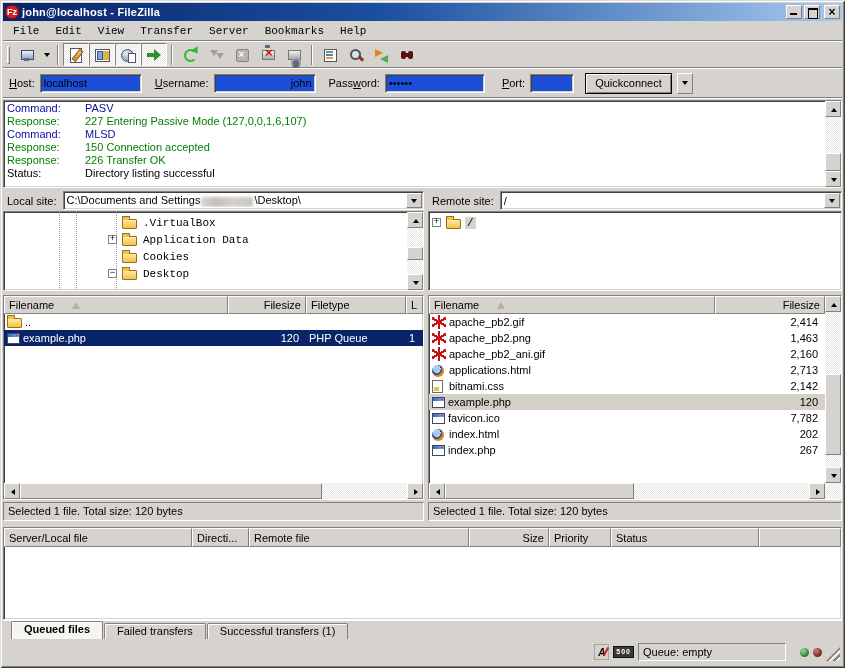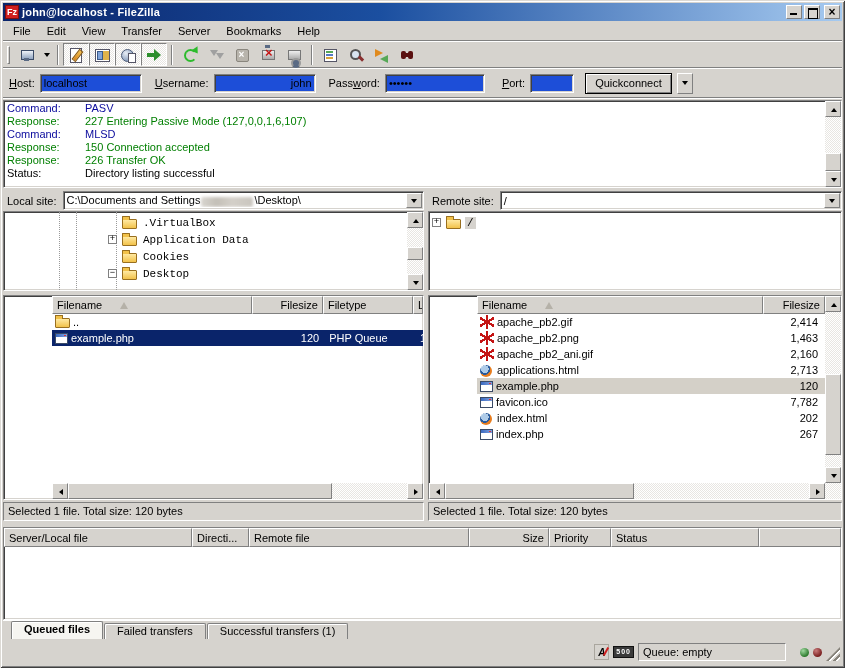--- a/index.html
+++ b/index.html
@@ -15,35 +15,35 @@
             box-shadow: inset 1px 1px 0 #404040, inset -1px -1px 0 #d6d3ce; }
   .raised-thin { border:1px solid; border-color:#fff #808080 #808080 #fff; }
   .dither { background-color:#e8e6e2;
     background-image:linear-gradient(45deg,#fff 25%,transparent 25%,transparent 75%,#fff 75%),
                      linear-gradient(45deg,#fff 25%,transparent 25%,transparent 75%,#fff 75%);
     background-size:2px 2px; background-position:0 0,1px 1px; }
 
   
   .titlebar { height:18px; flex:none; display:flex; align-items:center; gap:3px; padding:0 2px;
     background:linear-gradient(90deg,#0a246a,#1b4fa0 45%,#a6caf0); }
-  .fz-logo { width:14px; height:14px; flex:none; background:#d01f1f; border:1px solid #7d0d0d; border-radius:0;
+  .fz-logo { width:14px; height:14px; flex:none; background:#d01f1f; border:1px solid #7d0d0d; border-radius:6px;
     color:#fff; font-weight:bold; font-size:9px; line-height:12px; text-align:center; }
   .title-text { color:#fff; font-weight:bold; flex:1; letter-spacing:.2px; }
   .winbtns { display:flex; gap:2px; }
   .winbtn { width:16px; height:14px; background:#d6d3ce; position:relative; cursor:default; }
   .winbtn.gap { margin-left:2px; }
   .glyph-min::before { content:""; position:absolute; left:3px; bottom:3px; width:7px; height:2px; background:#000; }
   .glyph-max::before { content:""; position:absolute; left:3px; top:2px; width:8px; height:8px;
      border:1px solid #000; border-top-width:2px; }
   .glyph-close::before { content:"×"; position:absolute; left:0; right:0; top:-1px; text-align:center;
      font-weight:bold; font-size:12px; line-height:14px; }
 
   
   .menubar { height:19px; flex:none; display:flex; align-items:center; padding-left:2px; }
-  .menu-item { padding:0 8px; }
+  .menu-item { padding:0 8px;font-family:Liberation Mono, monospace; }
   .divider { height:2px; flex:none; border-top:1px solid #808080; border-bottom:1px solid #fff; }
 
   
   .toolbar { height:25px; flex:none; display:flex; align-items:center; padding-left:2px; }
   .tb-grip { width:3px; height:18px; border:1px solid; border-color:#fff #808080 #808080 #fff; margin:0 4px 0 2px; }
   .tb-sep { width:0; height:20px; border-left:1px solid #808080; border-right:1px solid #fff; margin:0 4px; }
   .tb-btn { width:26px; height:23px; display:flex; align-items:center; justify-content:center;
             border:1px solid transparent; }
   .tb-btn.pressed { border-color:#808080 #fff #fff #808080; background-color:#e8e6e2;
     background-image:linear-gradient(45deg,#fff 25%,transparent 25%,transparent 75%,#fff 75%),
@@ -161,21 +161,21 @@
   .tree-label.sel { background:#d6d3ce; }
 
   .icon-folder { width:15px; height:10px; flex:none; position:relative; margin:2px 4px 0 2px;
     background:linear-gradient(#ffe9a2,#f2c24a); border:1px solid #996f1f; border-radius:1px; }
   .icon-folder::before { content:""; position:absolute; top:-4px; left:-1px; width:6px; height:3px;
     background:#f2c24a; border:1px solid #996f1f; border-bottom:none; border-radius:1px 1px 0 0; }
 
   
   .listwrap { flex:none; margin-top:4px; background:#fff; display:flex; flex-direction:column; height:205px; }
   .list-top { flex:1; display:flex; overflow:hidden; }
-  .list-main { flex:1; display:flex; flex-direction:column; overflow:hidden;margin-left:48px; }
+  .list-main { flex:1; display:flex; flex-direction:column; overflow:hidden; }
   .lheader { height:18px; flex:none; display:flex; background:#d6d3ce; }
   .hcell { background:#d6d3ce; border:1px solid; border-color:#fff #808080 #808080 #fff;
     padding:1px 4px; display:flex; align-items:center; overflow:hidden; white-space:nowrap; }
   .hcell.num { justify-content:flex-end; }
   .sort-asc { width:0; height:0; border-left:4px solid transparent; border-right:4px solid transparent;
     border-bottom:7px solid #b5b1a8; margin-left:18px; }
   .lbody { flex:1; overflow:hidden; }
   .lrow { height:16px; display:flex; align-items:center; white-space:nowrap; }
   .lrow .cell { overflow:hidden; display:flex; align-items:center; height:16px; padding:0 3px; }
   .lrow .num { justify-content:flex-end; padding-right:7px; }
@@ -521,20 +521,27 @@
                   </span>
                 <span class="cell num" style="flex:1">2,160</span>
               </div>
               <div class="lrow">
                 <span class="cell" style="width:286px">
                     <span class="fi" data-icon="html"></span>
                     <span>applications.html</span>
                   </span>
                 <span class="cell num" style="flex:1">2,713</span>
               </div>
+              <div class="lrow">
+                <span class="cell" style="width:286px">
+                    <span class="fi" data-icon="css"></span>
+                    <span>bitnami.css</span>
+                  </span>
+                <span class="cell num" style="flex:1">2,142</span>
+              </div>
               <div class="lrow sel-inactive">
                 <span class="cell" style="width:286px">
                     <span class="fi" data-icon="php"></span>
                     <span>example.php</span>
                   </span>
                 <span class="cell num" style="flex:1">120</span>
               </div>
               <div class="lrow">
                 <span class="cell" style="width:286px">
                     <span class="fi" data-icon="php"></span>

